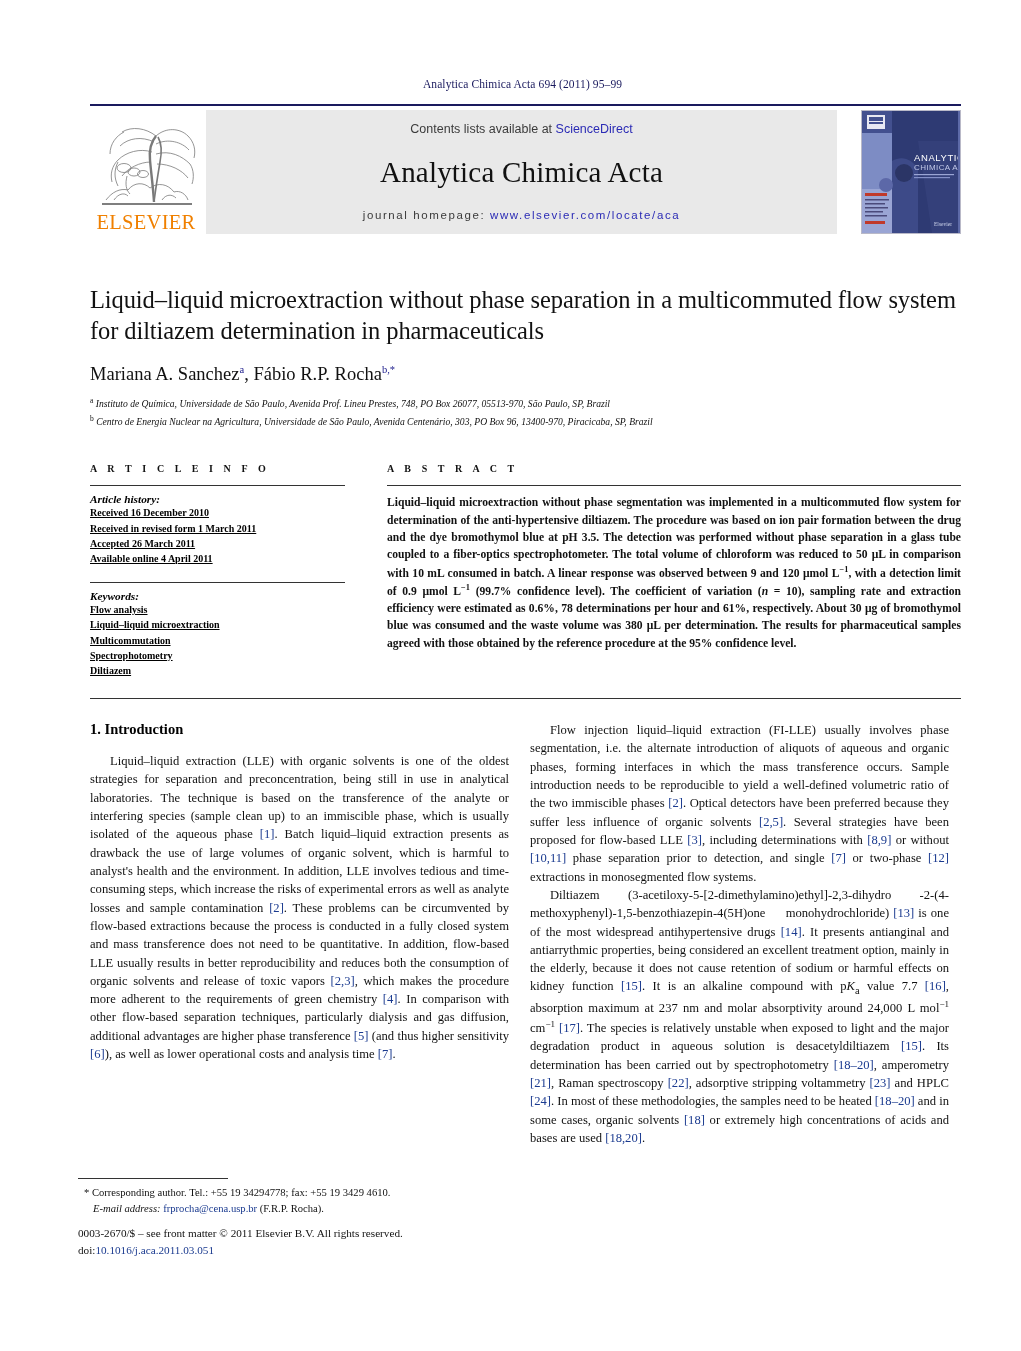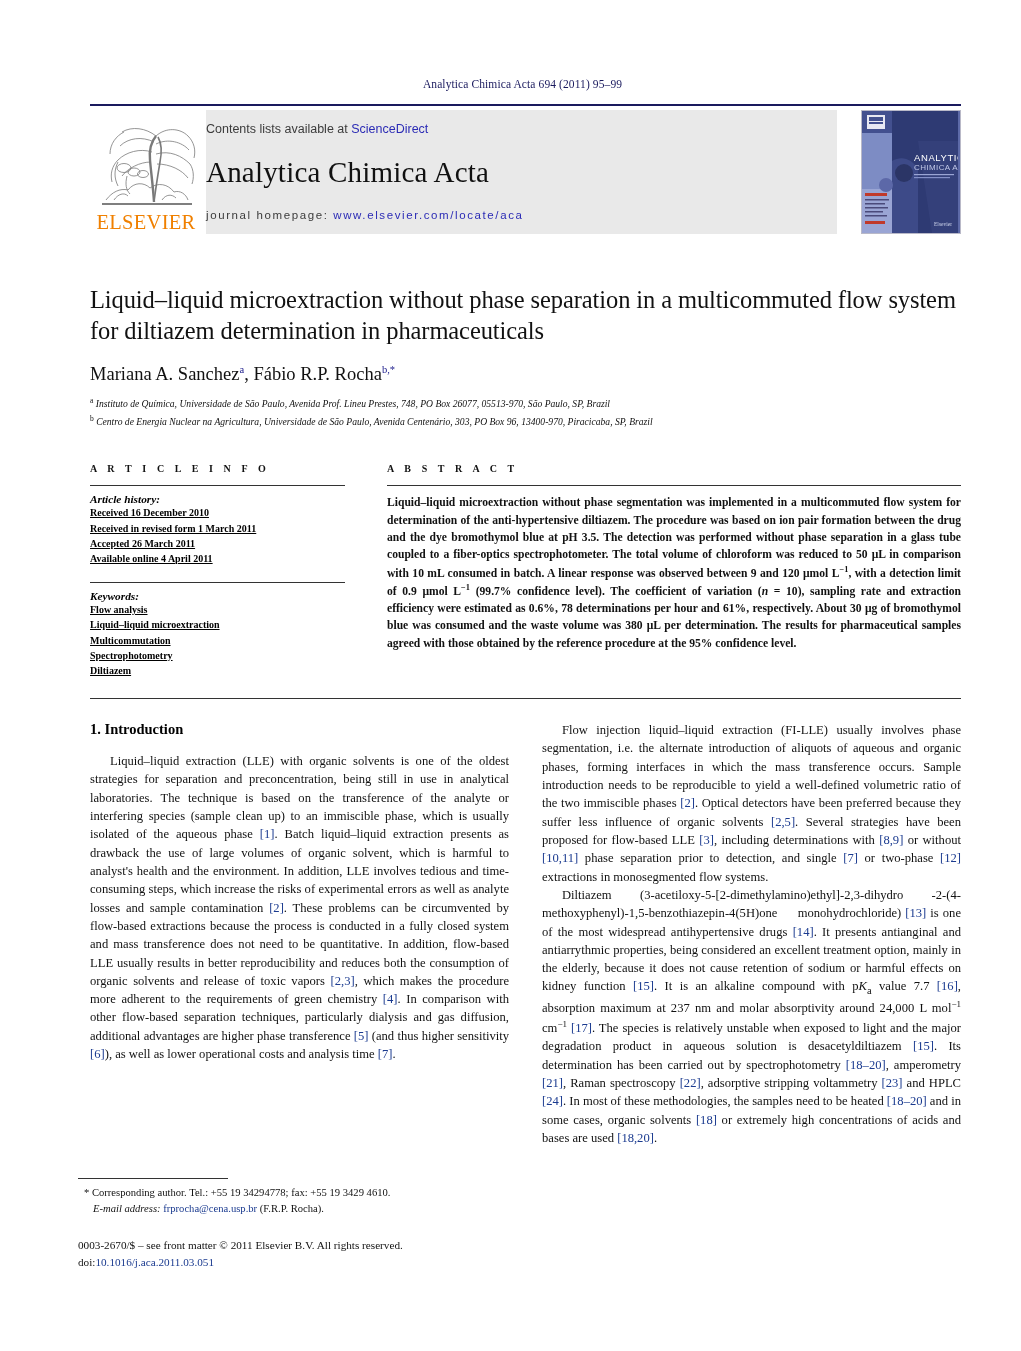--- a/index.html
+++ b/index.html
@@ -64,21 +64,21 @@
     margin-top: 1px;
     font-weight: 400;
   }
   .journal-band {
     flex: 1 1 auto;
     background: #e9e9e9;
     margin-left: 4px;
     margin-right: 24px;
     display: flex;
     flex-direction: column;
-    align-items: flex-start;
+    align-items: center;
     justify-content: space-between;
     padding: 12px 0 13px 0;
   }
   .contents-line {
     font-family: "Liberation Sans", sans-serif;
     font-size: 12.5px;
     color: #3b3b3b;
   }
   .contents-line .sd {
     color: #2b2bb5;
@@ -209,21 +209,21 @@
   }
 
   
   .body-rule {
     margin: 20px 72px 0 78px;
     border-top: 1px solid #333;
   }
   .body-cols {
     margin: 22px 72px 0 78px;
     display: flex;
-    gap: 33px;
+    gap: 21px;
     position: relative;
   }
   .bcol { width: 419px; flex: 0 0 419px; }
   h2.section-title {
     font-family: "Liberation Serif", serif;
     font-size: 14.5px;
     font-weight: 700;
     margin: 0 0 14px 0;
   }
   p.body-p {
@@ -254,21 +254,21 @@
   .fn-line {
     font-size: 10.6px;
     line-height: 1.5;
     color: #111;
   }
   .fn-line .star { }
   .fn-indent { padding-left: 15px; text-indent: -9px; }
   .fn-line i { font-style: italic; }
   .fn-link { color: #1a3a8f; }
   .issn-block {
-    margin-top: 20px;
+    margin-top: 8px;
     font-size: 11.2px;
     line-height: 1.5;
     color: #111;
   }
   .issn-block .doi-link { color: #1a3a8f; }
 </style>
 </head>
 <body>
 
 <div class="page">

